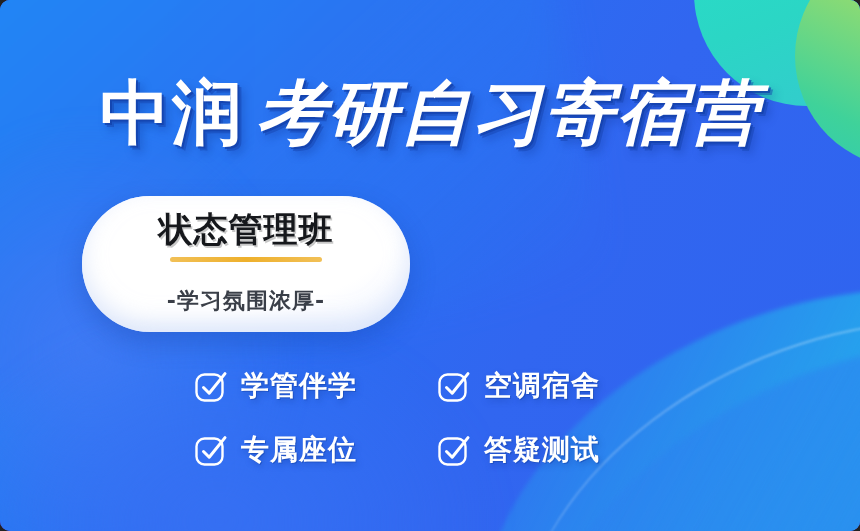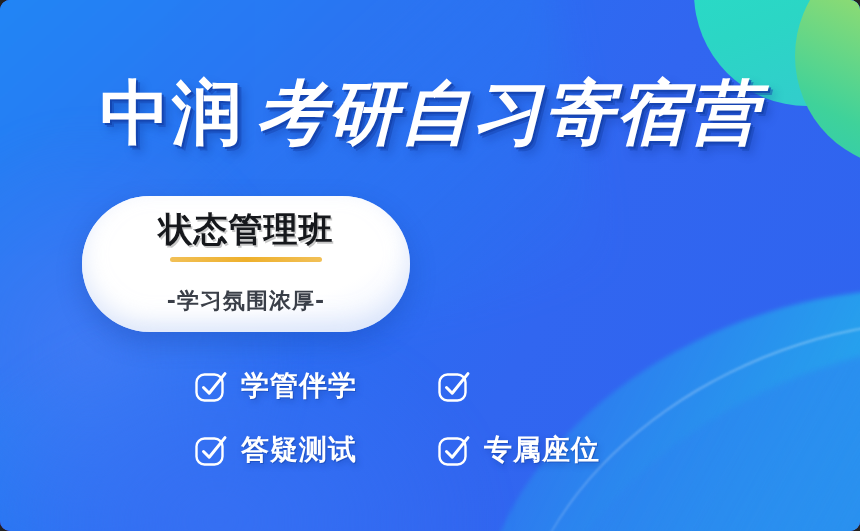--- a/index.html
+++ b/index.html
@@ -230,33 +230,34 @@
         <path d="M10.5 19.5 L16.2 25.2 L32 5.6" stroke="#ffffff" stroke-width="3" stroke-linecap="round" stroke-linejoin="round" fill="none"></path>
       </svg>
       <span class="feature-label">学管伴学</span>
     </div>
 
     <div class="feature">
       <svg class="check-icon" width="36" height="36" viewBox="0 0 36 36" fill="none">
         <rect x="3.5" y="6.5" width="26" height="26" rx="8" stroke="#ffffff" stroke-width="2.4"></rect>
         <path d="M10.5 19.5 L16.2 25.2 L32 5.6" stroke="#ffffff" stroke-width="3" stroke-linecap="round" stroke-linejoin="round" fill="none"></path>
       </svg>
+      <span class="feature-label">空调宿舍</span>
+    </div>
+
+    <div class="feature">
+      <svg class="check-icon" width="36" height="36" viewBox="0 0 36 36" fill="none">
+        <rect x="3.5" y="6.5" width="26" height="26" rx="8" stroke="#ffffff" stroke-width="2.4"></rect>
+        <path d="M10.5 19.5 L16.2 25.2 L32 5.6" stroke="#ffffff" stroke-width="3" stroke-linecap="round" stroke-linejoin="round" fill="none"></path>
+      </svg>
+      <span class="feature-label">专属座位</span>
     </div>
 
     <div class="feature">
       <svg class="check-icon" width="36" height="36" viewBox="0 0 36 36" fill="none">
         <rect x="3.5" y="6.5" width="26" height="26" rx="8" stroke="#ffffff" stroke-width="2.4"></rect>
         <path d="M10.5 19.5 L16.2 25.2 L32 5.6" stroke="#ffffff" stroke-width="3" stroke-linecap="round" stroke-linejoin="round" fill="none"></path>
       </svg>
       <span class="feature-label">答疑测试</span>
     </div>
 
-    <div class="feature">
-      <svg class="check-icon" width="36" height="36" viewBox="0 0 36 36" fill="none">
-        <rect x="3.5" y="6.5" width="26" height="26" rx="8" stroke="#ffffff" stroke-width="2.4"></rect>
-        <path d="M10.5 19.5 L16.2 25.2 L32 5.6" stroke="#ffffff" stroke-width="3" stroke-linecap="round" stroke-linejoin="round" fill="none"></path>
-      </svg>
-      <span class="feature-label">专属座位</span>
-    </div>
-
   </div>
 
 </div>
 
 </body></html>

